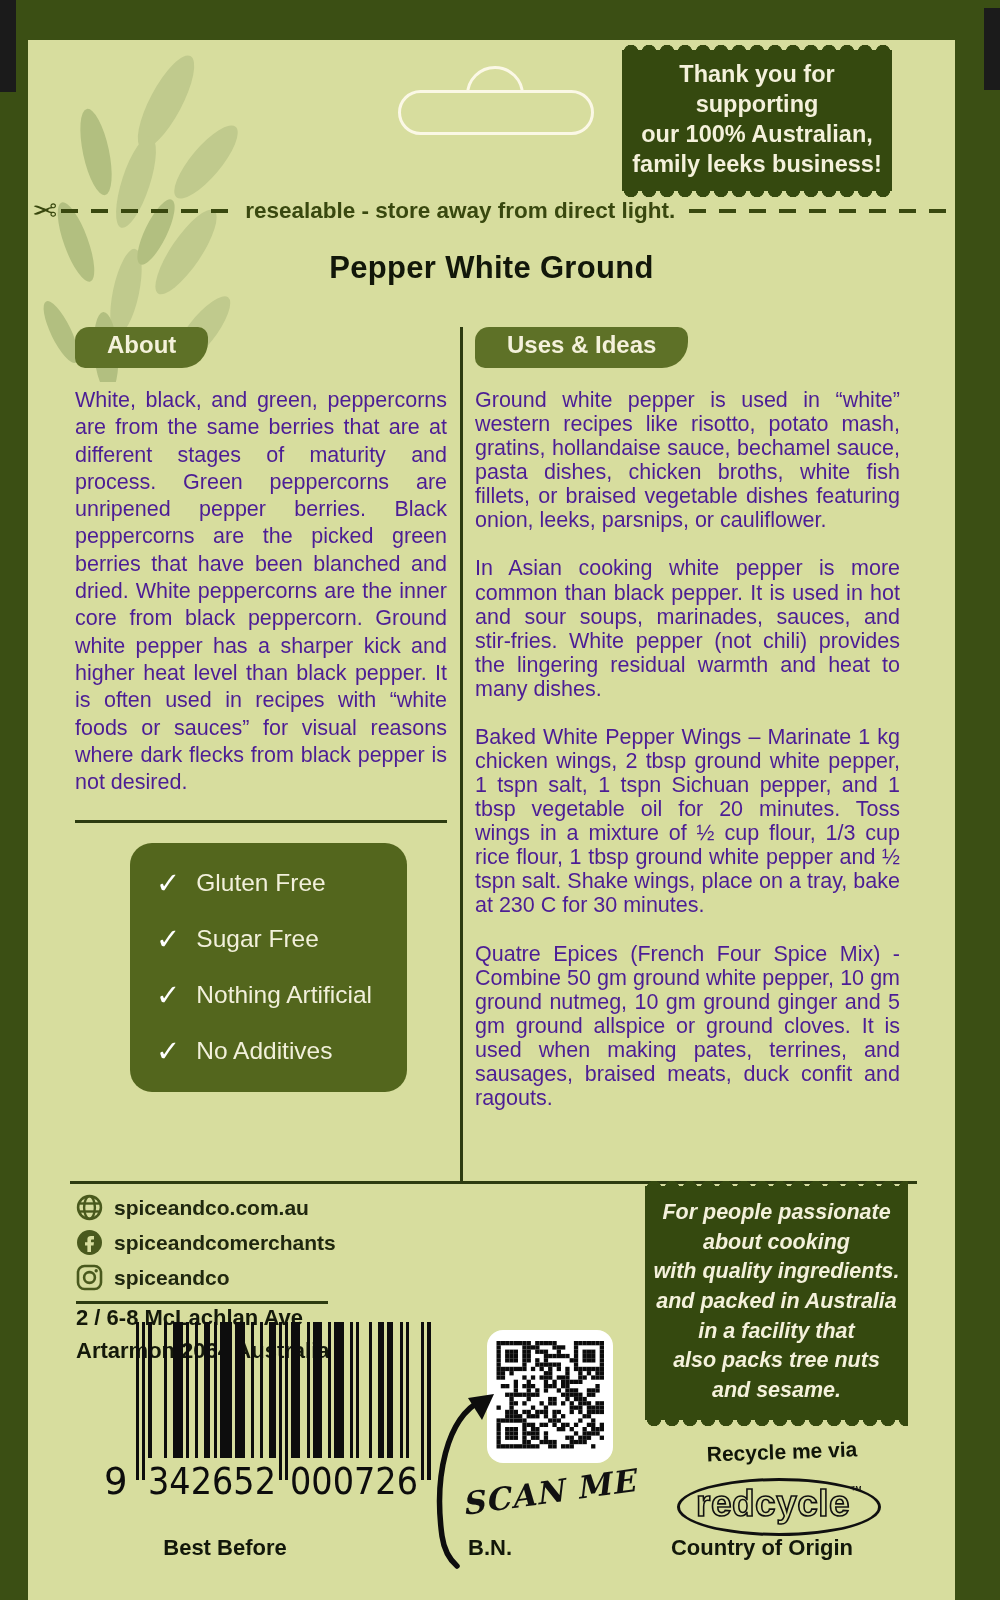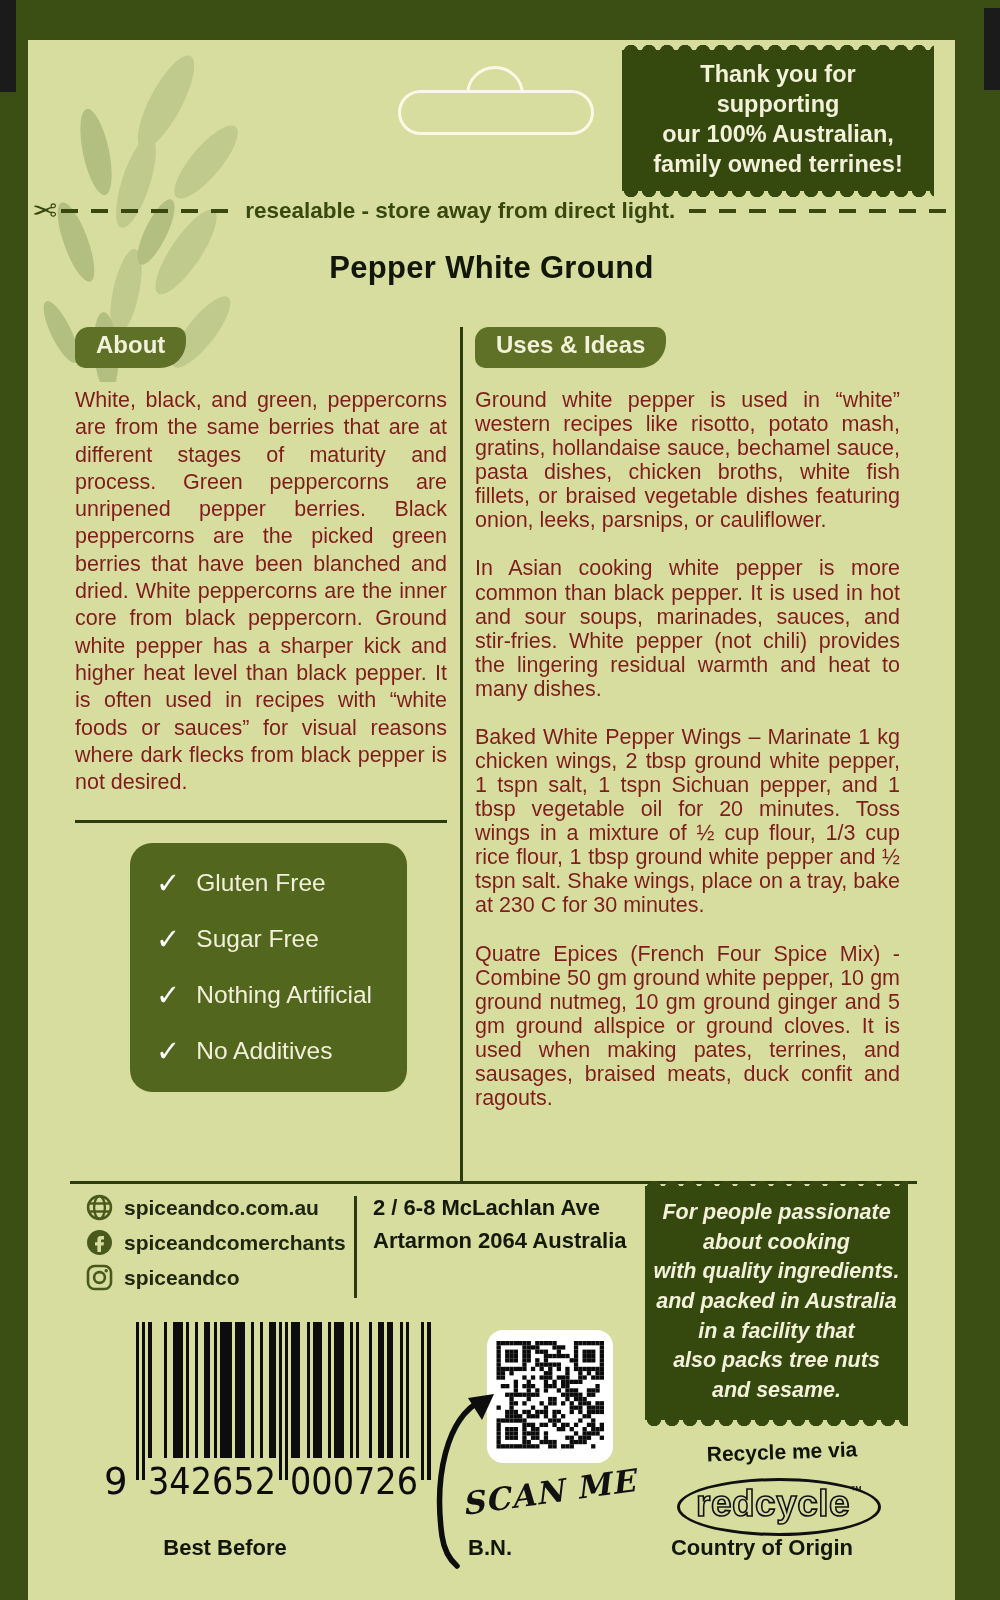--- a/index.html
+++ b/index.html
@@ -22,58 +22,58 @@
 
   
   .scallop{position:relative;background:var(--bc);}
   .scallop::before{content:"";position:absolute;left:0;right:0;top:-7px;height:8px;
     background-image:radial-gradient(circle at 9px 9px,var(--bc) 7px,rgba(0,0,0,0) 7.5px);
     background-size:18px 9px;background-repeat:repeat-x;}
   .scallop::after{content:"";position:absolute;left:0;right:0;bottom:-7px;height:8px;
     background-image:radial-gradient(circle at 9px 0px,var(--bc) 7px,rgba(0,0,0,0) 7.5px);
     background-size:18px 9px;background-repeat:repeat-x;}
 
-  #thankyou-badge{--bc:#35490f;position:absolute;left:594px;top:10px;width:312px;
+  #thankyou-badge{--bc:#35490f;position:absolute;left:594px;top:10px;width:270px;
     padding:10px 6px 12px;text-align:center;color:#f4f1db;font-weight:bold;
     font-size:23.5px;line-height:1.27;}
 
   
   #reseal-row{position:absolute;left:0;top:156px;width:100%;display:flex;align-items:center;}
   .scissors{font-size:30px;color:#39480f;transform:scaleX(-1);margin-left:4px;line-height:1;}
   .dash{height:3.5px;background-image:repeating-linear-gradient(90deg,#39480f 0 17px,rgba(0,0,0,0) 17px 30px);}
   #dash-left{width:168px;margin-left:4px;}
   #dash-right{flex:1;margin-right:2px;}
   #reseal-text{font-size:22.5px;font-weight:bold;color:#39480f;margin:0 14px 0 16px;white-space:nowrap;}
 
   #product-title{position:absolute;top:210px;left:0;width:100%;text-align:center;
     font-size:31px;font-weight:bold;color:#12170a;letter-spacing:.3px;}
 
   
   #columns{position:absolute;left:47px;top:287px;width:825px;display:flex;}
   #col-left{width:372px;flex:0 0 372px;}
   #col-divider{flex:0 0 3px;background:#2d3b10;margin:0 12px 0 13px;min-height:856px;}
   #col-right{flex:1;}
   .section-tab{display:inline-block;background:#5e7127;color:#f4f1db;font-weight:bold;
-    font-size:24px;padding:4px 21px 9px;border-radius:14px 10px 26px 10px;}
-  .body-text{color:#7f1d1d;font-size:21.5px;text-align:justify;}
+    font-size:24px;padding:4px 32px 9px;border-radius:14px 10px 26px 10px;}
+  .body-text{color:#4c1d95;font-size:21.5px;text-align:justify;}
   #about-body{margin-top:19px;line-height:1.27;}
   .uses-para{margin-top:0;margin-bottom:24px;line-height:1.12;}
   #uses-wrap{margin-top:20px;}
   #about-rule{margin-top:24px;height:2.5px;background:#2d3b10;}
 
   #claims-panel{margin:20px 40px 0 55px;background:#53661d;border-radius:22px;
     padding:26px 14px 26px 26px;}
   .claim-row{display:flex;align-items:center;gap:16px;margin-bottom:27px;}
   .claim-row:last-child{margin-bottom:0;}
   .check{color:#ffffff;font-size:29px;line-height:1;}
   .claim-label{color:#f2f0db;font-size:24.5px;}
 
   
   #contact-rule{position:absolute;left:42px;top:1141px;width:847px;height:2.5px;background:#2d3b10;}
-  #contact-row{position:absolute;left:58px;top:1154px;display:flex;}
+  #contact-row{position:absolute;left:48px;top:1154px;display:flex;flex-direction:column;}
   #social-col{width:268px;}
   .social-row{display:flex;align-items:center;gap:11px;margin-bottom:8px;}
   .social-name{font-weight:bold;font-size:21px;color:#20270f;}
   #contact-vdiv{flex:0 0 3px;background:#2d3b10;height:102px;margin:2px 16px 0 0;}
   #addr-col{padding-top:1px;}
   .addr-line{font-weight:bold;font-size:22px;color:#14190a;margin-bottom:7px;}
   #contact-phone{font-weight:bold;font-size:26.5px;color:#14190a;margin-top:10px;}
 
   #passion-badge{--bc:#35490f;position:absolute;left:617px;top:1146px;width:263px;
     padding:12px 4px 14px;text-align:center;color:#f4f1db;font-weight:bold;font-style:italic;
@@ -127,21 +127,21 @@
       </g>
     </svg>
 
     <div class="tab-bump"></div>
     <div class="tab-pill"></div>
 
     <div id="thankyou-badge" class="scallop">
       <div>Thank you for</div>
       <div>supporting</div>
       <div>our 100% Australian,</div>
-      <div>family owned terrines!</div>
+      <div>family leeks business!</div>
     </div>
 
     <div id="reseal-row">
       <span class="scissors">✂</span>
       <span id="dash-left" class="dash"></span>
       <span id="reseal-text">resealable - store away from direct light.</span>
       <span id="dash-right" class="dash"></span>
     </div>
 
     <div id="product-title">Pepper White Ground</div>

